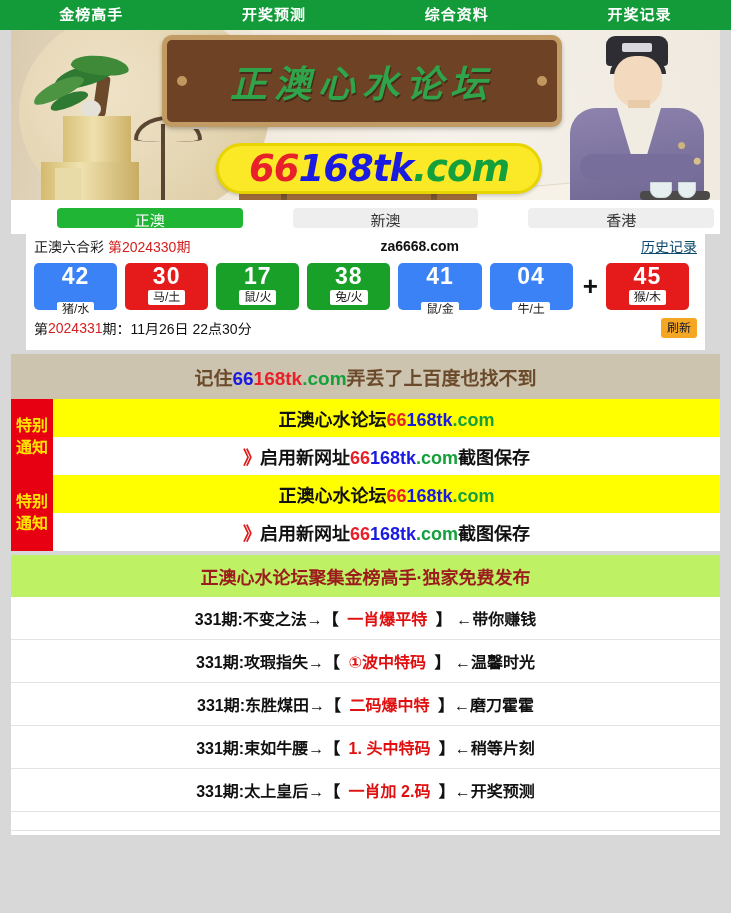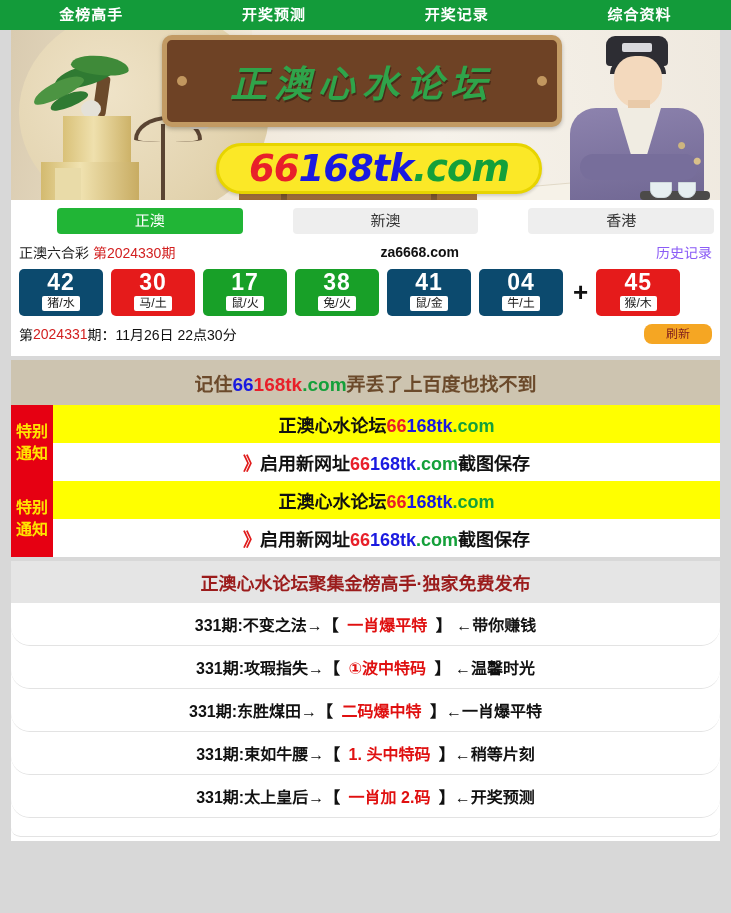--- a/index.html
+++ b/index.html
@@ -141,63 +141,63 @@
     background:#fff;
     padding:8px 6px 6px 6px;
     display:flex;
     gap:10px;
   }
   .tab{
     flex:1;
     text-align:center;
     font-size:15px;
     line-height:26px;
-    height:26px;
+    height:20px;
     border-radius:4px;
     background:#eeeeee;
     color:#333;
     cursor:pointer;
     user-select:none;
     margin-left:40px;
   }
   .tab.active{background:#21b536;color:#fff;}
 
   
-  .drawbox{margin:0 11px;background:#fff;padding:0 8px 6px 8px;}
+  .drawbox{margin:0 26px;background:#fff;padding:0 8px 6px 8px;}
   .drawhead{
     display:flex;align-items:center;font-size:14px;color:#222;
     padding:2px 0 5px 0;
   }
   .drawhead .title{flex:0 0 auto;}
   .drawhead .issue{color:#d21f1f;}
   .drawhead .site{flex:1;text-align:center;font-weight:bold;color:#111;font-size:14px;padding-left:8px;}
-  .drawhead .history{flex:0 0 auto;color:#8b5cf6;cursor:pointer;}
+  .drawhead .history{flex:0 0 auto;color:#0c4a6e;cursor:pointer;text-decoration:underline;}
 
   .balls{display:flex;align-items:center;padding:2px 0 4px 0;}
   .ball{
     width:84px;height:47px;margin-right:8px;border-radius:5px;
     display:flex;flex-direction:column;align-items:center;justify-content:flex-start;
     color:#fff;position:relative;
   }
   .ball .num{font-size:23px;font-weight:bold;line-height:25px;margin-top:1px;letter-spacing:1px;}
   .ball .zodiac{
     background:#fff;color:#222;font-size:12px;line-height:15px;
     padding:0 5px;border-radius:2px;margin-top:1px;white-space:nowrap;
   }
-  .ball.blue{background:#0c4a6e;}
+  .ball.blue{background:#3b82f6;gap:12px;}
   .ball.red{background:#e51b1b;}
   .ball.green{background:#18a028;}
   .plus{font-size:26px;font-weight:bold;color:#111;margin:0 8px 0 2px;}
 
   .nextdraw{font-size:14px;color:#111;padding:4px 0 6px 0;display:flex;align-items:center;}
   .nextdraw .num{color:#d21f1f;}
   .nextdraw .spacer{flex:1;}
   .refresh{
-    background:#f5a623;color:#7f1d1d;font-size:12px;line-height:18px;
-    padding:1px 22px;border-radius:8px;cursor:pointer;user-select:none;
+    background:#f5a623;color:#0f172a;font-size:12px;line-height:18px;
+    padding:1px 6px;border-radius:3px;cursor:pointer;user-select:none;
   }
 
   
   .memo{
     margin:0 11px;background:#cdc4b0;text-align:center;
     font-size:19px;font-weight:bold;padding:9px 0;letter-spacing:0px;
   }
   .memo .c-brown{color:#6b4a2b;}
 
   
@@ -216,43 +216,43 @@
     text-align:center;font-size:18px;font-weight:bold;padding:6px 12px;
   }
   .notice-row.hl{background:#ffff00;}
   .notice-row.wt{background:#ffffff;}
   .arrows{color:#e01b1b;font-size:18px;font-weight:bold;letter-spacing:-4px;margin-right:3px;}
   .gap{height:4px;background:#d8d8d8;margin:0 11px;}
 
   
   .listbox{margin:0 11px;background:#fff;padding-bottom:4px;}
   .list-header{
-    background:#e5e5e5;color:#9b1c1c;text-align:center;
+    background:#bef264;color:#9b1c1c;text-align:center;
     font-size:18px;font-weight:bold;padding:8px 16px;
   }
   .list-item{
     text-align:center;font-size:16px;font-weight:bold;color:#111;
     padding:9px 8px;border-bottom:1px solid #e3e3e3;
-    background:#fff;cursor:pointer;border-radius:19px;
+    background:#fff;cursor:pointer;
   }
   .list-item:last-child{border-bottom:1px solid #e3e3e3;}
   .list-item .tag{color:#111;}
   .list-item .mid{color:#e01010;margin:0 4px;}
   .list-item .suffix{color:#111;}
 </style>
 </head>
 <body>
 
 <div class="page">
 
   <div class="topnav">
     <div class="nav-item">金榜高手</div>
     <div class="nav-item">开奖预测</div>
+    <div class="nav-item">综合资料</div>
     <div class="nav-item">开奖记录</div>
-    <div class="nav-item">综合资料</div>
   </div>
 
   <div class="banner">
     <div class="bg-left"></div>
     <div class="bg-right"></div>
     <div class="circle"></div>
 
     <div class="bonsai-trunk"></div>
     <div class="leaf l1"></div>
     <div class="leaf l2"></div>
@@ -392,21 +392,21 @@
   <div class="listbox">
     <div class="list-header">正澳心水论坛聚集金榜高手·独家免费发布</div>
 
     <div class="list-item">
       <span class="tag">331期:不变之法→【</span><span class="mid"> 一肖爆平特 </span><span class="suffix">】 ←带你赚钱</span>
     </div>
     <div class="list-item">
       <span class="tag">331期:攻瑕指失→【</span><span class="mid"> ①波中特码 </span><span class="suffix">】 ←温馨时光</span>
     </div>
     <div class="list-item">
-      <span class="tag">331期:东胜煤田→【</span><span class="mid"> 二码爆中特 </span><span class="suffix">】←一肖爆平特</span>
+      <span class="tag">331期:东胜煤田→【</span><span class="mid"> 二码爆中特 </span><span class="suffix">】←磨刀霍霍</span>
     </div>
     <div class="list-item">
       <span class="tag">331期:束如牛腰→【</span><span class="mid"> 1. 头中特码 </span><span class="suffix">】←稍等片刻</span>
     </div>
     <div class="list-item">
       <span class="tag">331期:太上皇后→【</span><span class="mid"> 一肖加 2.码 </span><span class="suffix">】←开奖预测</span>
     </div>
     <div class="list-item">
       
     </div>

